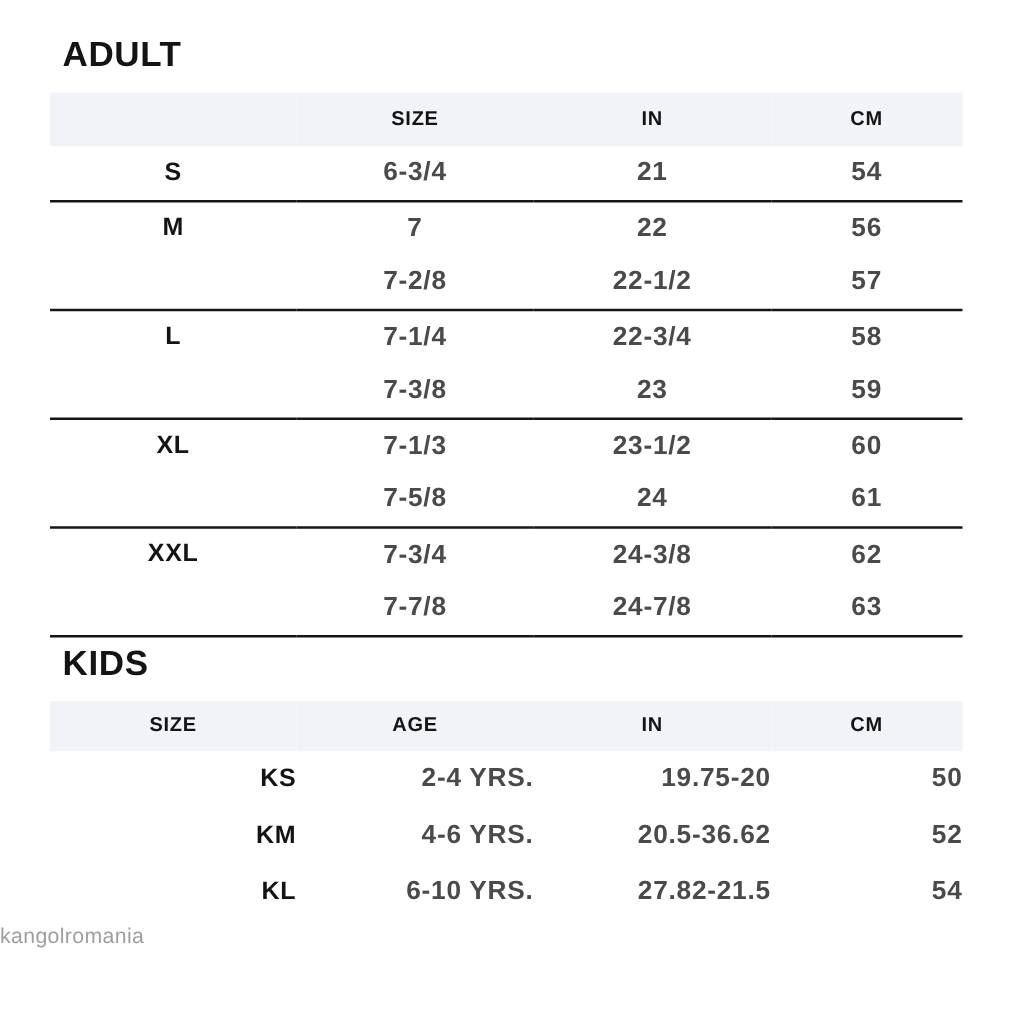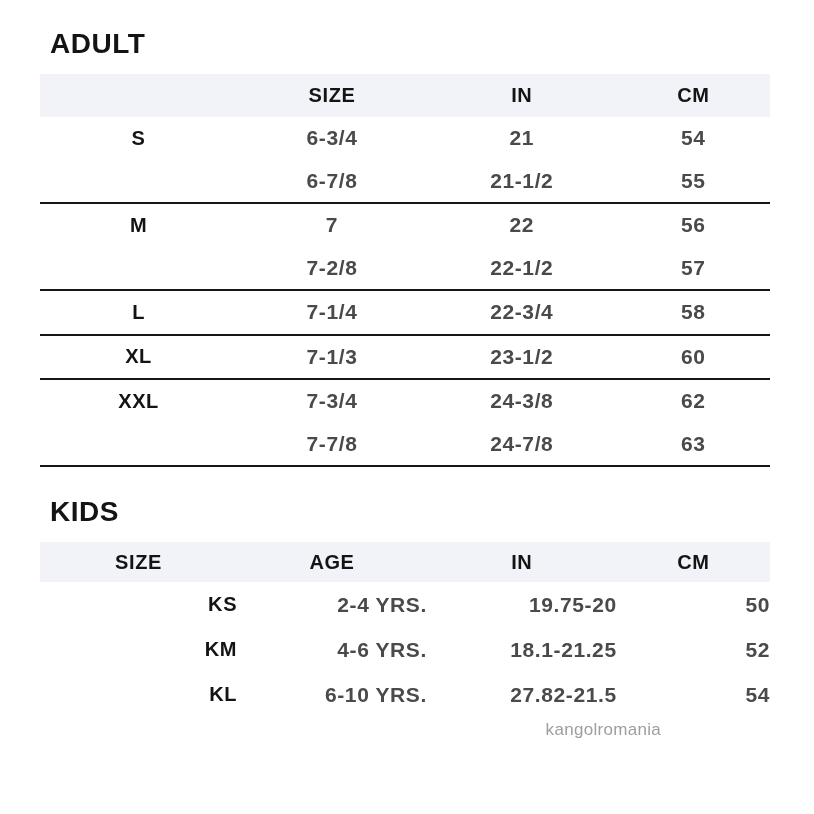--- a/index.html
+++ b/index.html
@@ -18,36 +18,36 @@
   }
   .section-title {
     margin: 0 0 16px 50px;
     font-size: 28px;
     line-height: 1;
     font-weight: 800;
     letter-spacing: 0.5px;
     color: #141414;
   }
   .section-title.kids {
-    margin-top: 31px;
+    margin-top: 7px;
   }
   table.size-table {
     border-collapse: collapse;
     table-layout: fixed;
     width: 730px;
     margin-left: 40px;
   }
   col.c1 { width: 27%; }
   col.c2 { width: 26%; }
   col.c3 { width: 26%; }
   col.c4 { width: 21%; }
   table.size-table thead th {
     background: #f1f3f8;
     height: 43px;
-    font-size: 20px;
+    font-size: 16px;
     font-weight: 700;
     letter-spacing: 0.6px;
     color: #141414;
     vertical-align: middle;
     padding: 0;
   }
   table.kids-table thead th {
     height: 40px;
   }
   table.size-table tbody td,
@@ -70,25 +70,24 @@
     font-size: 20px;
     font-weight: 700;
     letter-spacing: 0.6px;
     color: #141414;
   }
   tbody.group {
     border-bottom: 2px solid #161616;
   }
   .watermark {
     margin-top: 3px;
-    text-align: right;
+    text-align: left;
     font-size: 17px;
     letter-spacing: 0.3px;
     color: #9e9e9e;
-    padding-left: 36px;
   }
 </style>
 </head>
 <body>
 
 <div class="page">
 
   <h2 class="section-title">ADULT</h2>
 
   <table class="size-table adult-table">
@@ -107,26 +106,20 @@
       </tr>
     </thead>
 
     <tbody class="group">
       <tr>
         <th class="rlabel">S</th>
         <td>6-3/4</td>
         <td>21</td>
         <td>54</td>
       </tr>
-      <tr>
-        <td class="rlabel"></td>
-        <td>6-7/8</td>
-        <td>21-1/2</td>
-        <td>55</td>
-      </tr>
     </tbody>
 
     <tbody class="group">
       <tr>
         <th class="rlabel">M</th>
         <td>7</td>
         <td>22</td>
         <td>56</td>
       </tr>
       <tr>
@@ -137,28 +130,40 @@
       </tr>
     </tbody>
 
     <tbody class="group">
       <tr>
         <th class="rlabel">L</th>
         <td>7-1/4</td>
         <td>22-3/4</td>
         <td>58</td>
       </tr>
+      <tr>
+        <td class="rlabel"></td>
+        <td>7-3/8</td>
+        <td>23</td>
+        <td>59</td>
+      </tr>
     </tbody>
 
     <tbody class="group">
       <tr>
         <th class="rlabel">XL</th>
         <td>7-1/3</td>
         <td>23-1/2</td>
         <td>60</td>
+      </tr>
+      <tr>
+        <td class="rlabel"></td>
+        <td>7-5/8</td>
+        <td>24</td>
+        <td>61</td>
       </tr>
     </tbody>
 
     <tbody class="group">
       <tr>
         <th class="rlabel">XXL</th>
         <td>7-3/4</td>
         <td>24-3/8</td>
         <td>62</td>
       </tr>
@@ -191,21 +196,21 @@
     <tbody>
       <tr>
         <th class="rlabel">KS</th>
         <td>2-4 YRS.</td>
         <td>19.75-20</td>
         <td>50</td>
       </tr>
       <tr>
         <th class="rlabel">KM</th>
         <td>4-6 YRS.</td>
-        <td>18.1-21.25</td>
+        <td>20.5-36.62</td>
         <td>52</td>
       </tr>
       <tr>
         <th class="rlabel">KL</th>
         <td>6-10 YRS.</td>
         <td>27.82-21.5</td>
         <td>54</td>
       </tr>
     </tbody>
   </table>

